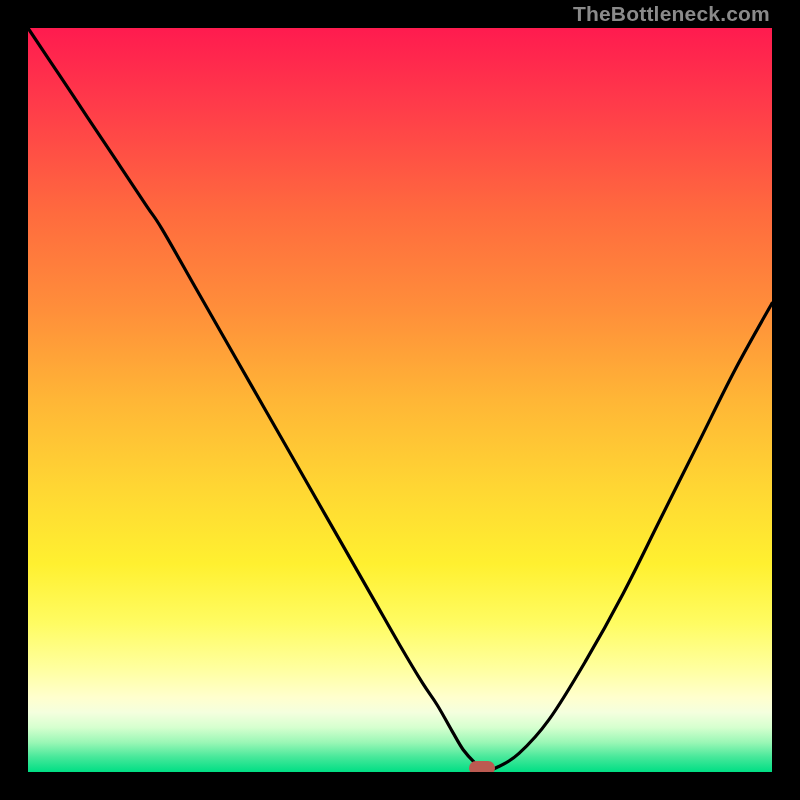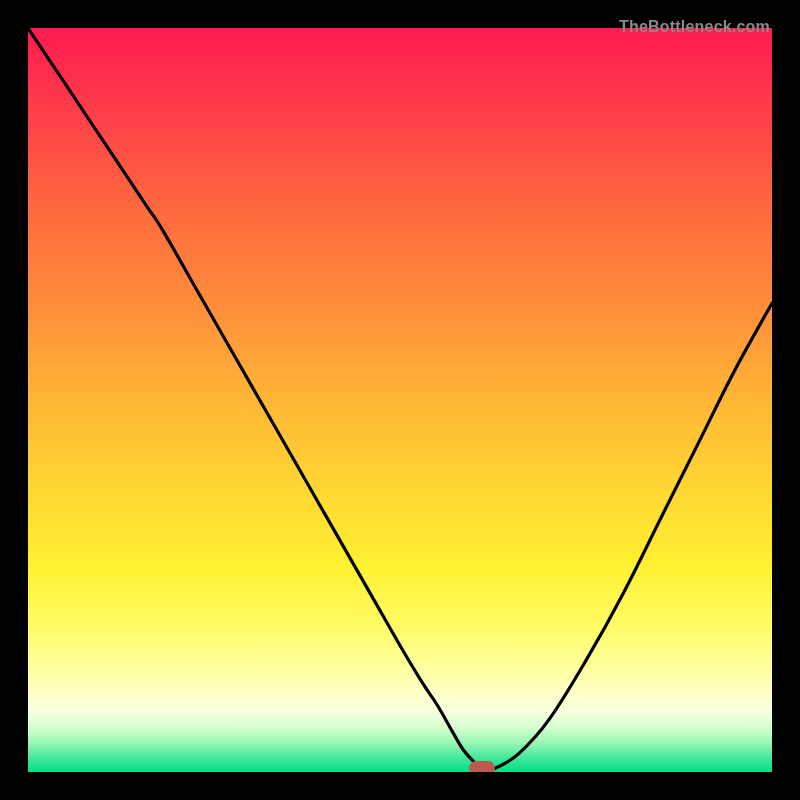--- a/index.html
+++ b/index.html
@@ -59,25 +59,24 @@
     width: 26px;
     height: 14px;
     border-radius: 7px;
     background: #bb5a51;
   }
   .watermark {
     position: absolute;
     top: 2px;
     right: 30px;
     font-family: Arial, Helvetica, sans-serif;
-    font-size: 16px;
+    font-size: 21px;
     font-weight: 600;
     color: #8a8a8a;
     letter-spacing: 0.2px;
-    margin-top: 16px;
   }
 </style>
 </head>
 <body>
 
 <div class="stage">
 
   <div class="plot-area">
     <div class="gradient"></div>
 

